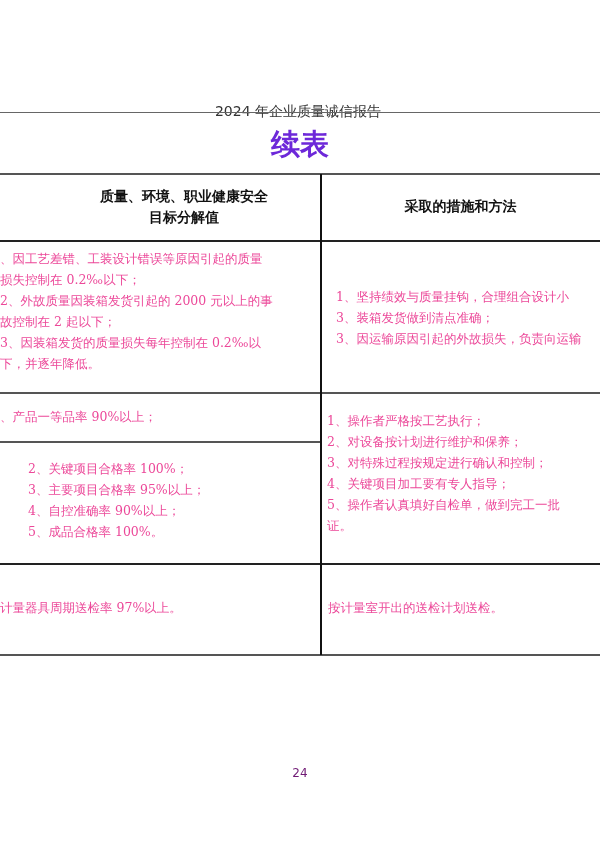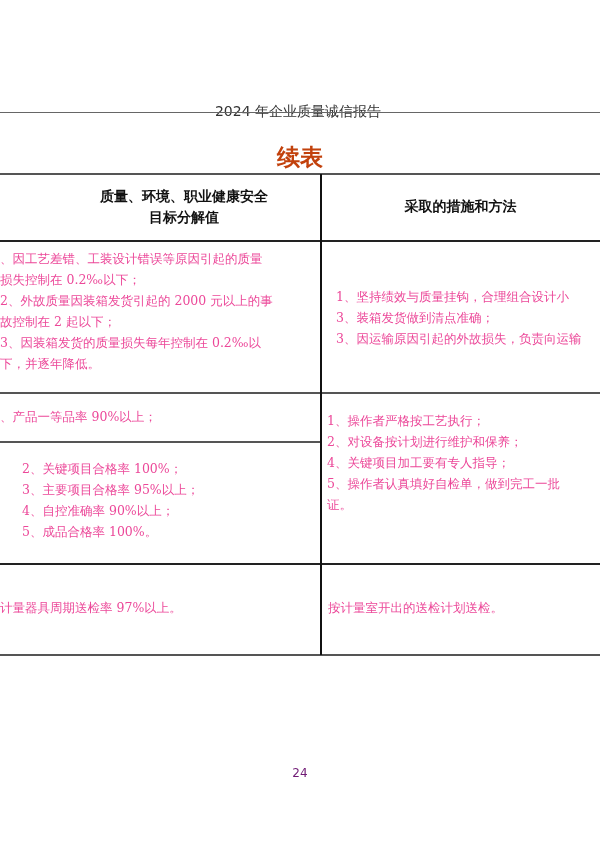--- a/index.html
+++ b/index.html
@@ -1,22 +1,22 @@
 <!DOCTYPE html>
 <html><head>
 <meta charset="utf-8">
 <style>
   html, body { margin:0; padding:0; background:#ffffff; }
   body { width:600px; height:852px; position:relative; overflow:hidden;
          font-family:"DejaVu Serif","Liberation Serif",serif; color:#222; }
   .running-header { position:absolute; top:103px; left:0; width:596px; text-align:center;
          font-family:"DejaVu Sans","Liberation Sans",sans-serif; font-size:14px; color:#333; }
   .header-rule { position:absolute; top:112px; left:0; width:600px; height:1px; background:#666; }
-  .table-title { position:absolute; top:142px; left:0; width:600px; text-align:center;
-         font-family:"DejaVu Sans","Liberation Sans",sans-serif; font-size:23px; font-weight:bold; color:#c2410c; }
+  .table-title { position:absolute; top:125px; left:0; width:600px; text-align:center;
+         font-family:"DejaVu Sans","Liberation Sans",sans-serif; font-size:29px; font-weight:bold; color:#6d28d9; }
   .hline { position:absolute; left:0; width:600px; height:2px; background:#555; }
   .hline.dark { background:#222; }
   .hline.left { width:320px; }
   .vline { position:absolute; left:320px; width:1.5px; background:#111; }
   .cell { position:absolute; font-size:12.5px; line-height:21px; color:#ec4899; white-space:nowrap; overflow:hidden; }
   .hdr { font-family:"DejaVu Sans","Liberation Sans",sans-serif; font-weight:bold; font-size:14px; color:#111; text-align:center; line-height:21px; }
   .page-num { position:absolute; top:766px; left:0; width:600px; text-align:center;
          font-family:"DejaVu Sans","Liberation Sans",sans-serif; font-size:12px; color:#701a75; }
 </style>
 </head>
@@ -53,29 +53,30 @@
   </div>
   <div class="cell" style="left:327px;top:286px;width:273px;margin-left:9px;">
     <div>1、坚持绩效与质量挂钩，合理组合设计小</div>
     <div>3、装箱发货做到清点准确；</div>
     <div>3、因运输原因引起的外故损失，负责向运输</div>
   </div>
 
   <div class="cell" style="left:0;top:406px;width:318px;">
     <div>、产品一等品率 90%以上；</div>
   </div>
-  <div class="cell" style="left:6px;top:458px;width:318px;padding-left:16px;">
+  <div class="cell" style="left:12px;top:458px;width:318px;padding-left:16px;">
     <div>2、关键项目合格率 100%；</div>
     <div>3、主要项目合格率 95%以上；</div>
     <div>4、自控准确率 90%以上；</div>
     <div>5、成品合格率 100%。</div>
   </div>
   <div class="cell" style="left:327px;top:410px;width:273px;">
     <div>1、操作者严格按工艺执行；</div>
     <div>2、对设备按计划进行维护和保养；</div>
+    <div>3、对特殊过程按规定进行确认和控制；</div>
     <div>4、关键项目加工要有专人指导；</div>
     <div>5、操作者认真填好自检单，做到完工一批</div>
     <div>证。</div>
   </div>
 
   <div class="cell" style="left:0;top:597px;width:318px;">
     <div>计量器具周期送检率 97%以上。</div>
   </div>
   <div class="cell" style="left:328px;top:597px;width:272px;">
     <div>按计量室开出的送检计划送检。</div>

